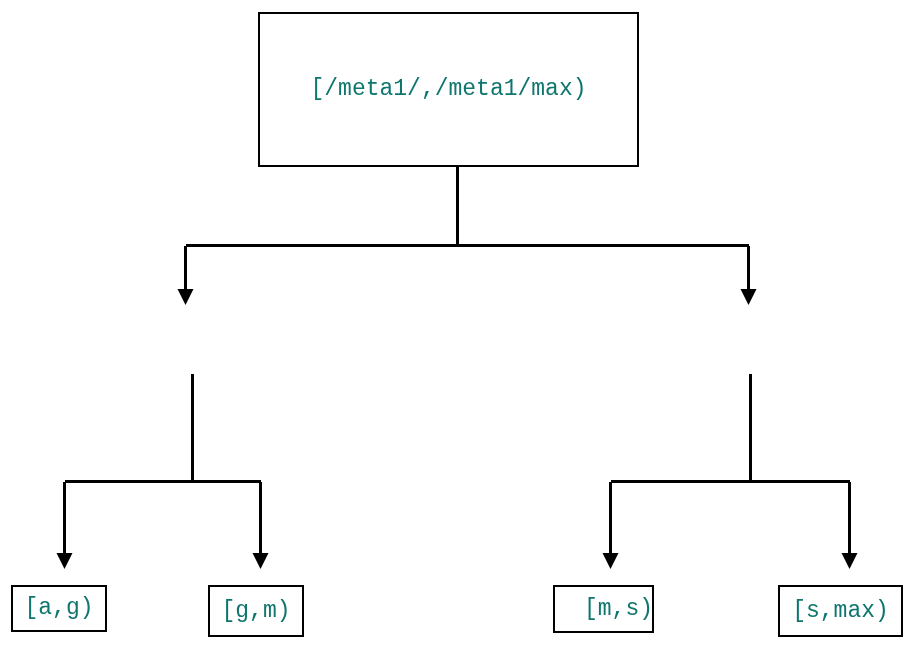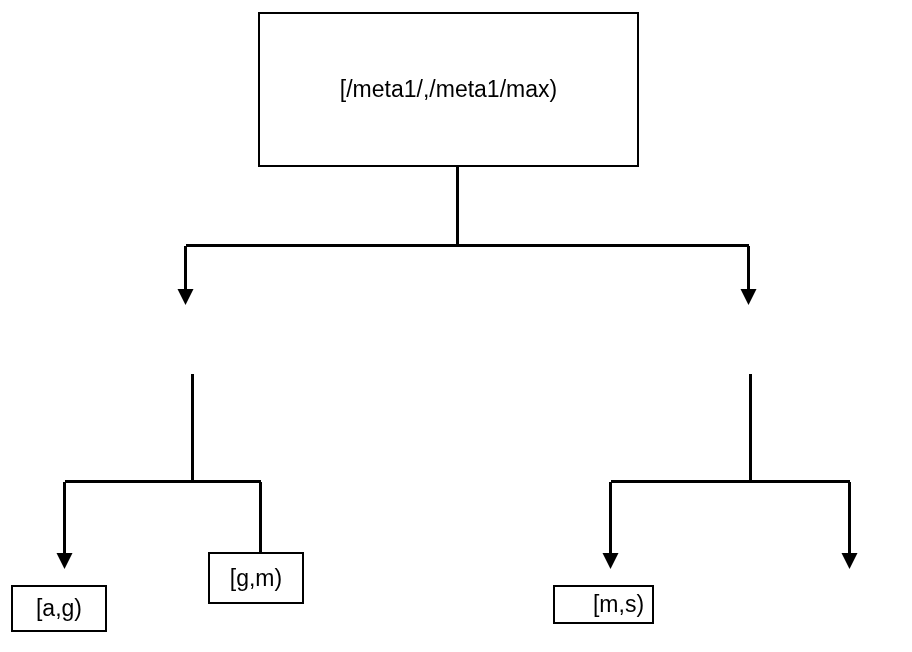--- a/index.html
+++ b/index.html
@@ -30,24 +30,24 @@
   .node-box {
     position: absolute;
     box-sizing: border-box;
     border: 2px solid #000000;
     background: #ffffff;
     display: flex;
     align-items: center;
     justify-content: center;
   }
   .node-label {
-    font-family: Liberation Sans, sans-serif;
+    font-family: Liberation Mono, monospace;
     font-size: 23px;
     line-height: 1;
-    color: #000000;
+    color: #0f766e;
     white-space: pre;
     letter-spacing: 0px;
   }
 </style>
 </head>
 <body>
 
 <div id="diagram-root">
 
   <svg id="tree-svg" viewBox="0 0 912 652" width="912" height="652" xmlns="http://www.w3.org/2000/svg">
@@ -93,22 +93,25 @@
   <div class="node-box" style="left:258px; top:12px; width:381px; height:155px;">
     <span class="node-label">[/meta1/,/meta1/max)</span>
   </div>
 
 
 
   <div class="node-box" style="left:11px; top:585px; width:96px; height:47px;">
     <span class="node-label">[a,g)</span>
   </div>
 
-  <div class="node-box" style="left:208px; top:552px; width:96px; height:52px;">
+  <div class="node-box" style="left:208px; top:585px; width:96px; height:52px;">
     <span class="node-label">[g,m)</span>
   </div>
 
-  <div class="node-box" style="left:553px; top:585px; width:101px; height:39px;padding-left:30px;">
+  <div class="node-box" style="left:553px; top:585px; width:101px; height:48px;padding-left:30px;">
     <span class="node-label">[m,s)</span>
   </div>
 
+  <div class="node-box" style="left:778px; top:585px; width:125px; height:52px;">
+    <span class="node-label">[s,max)</span>
+  </div>
 
 </div>
 
 </body></html>

